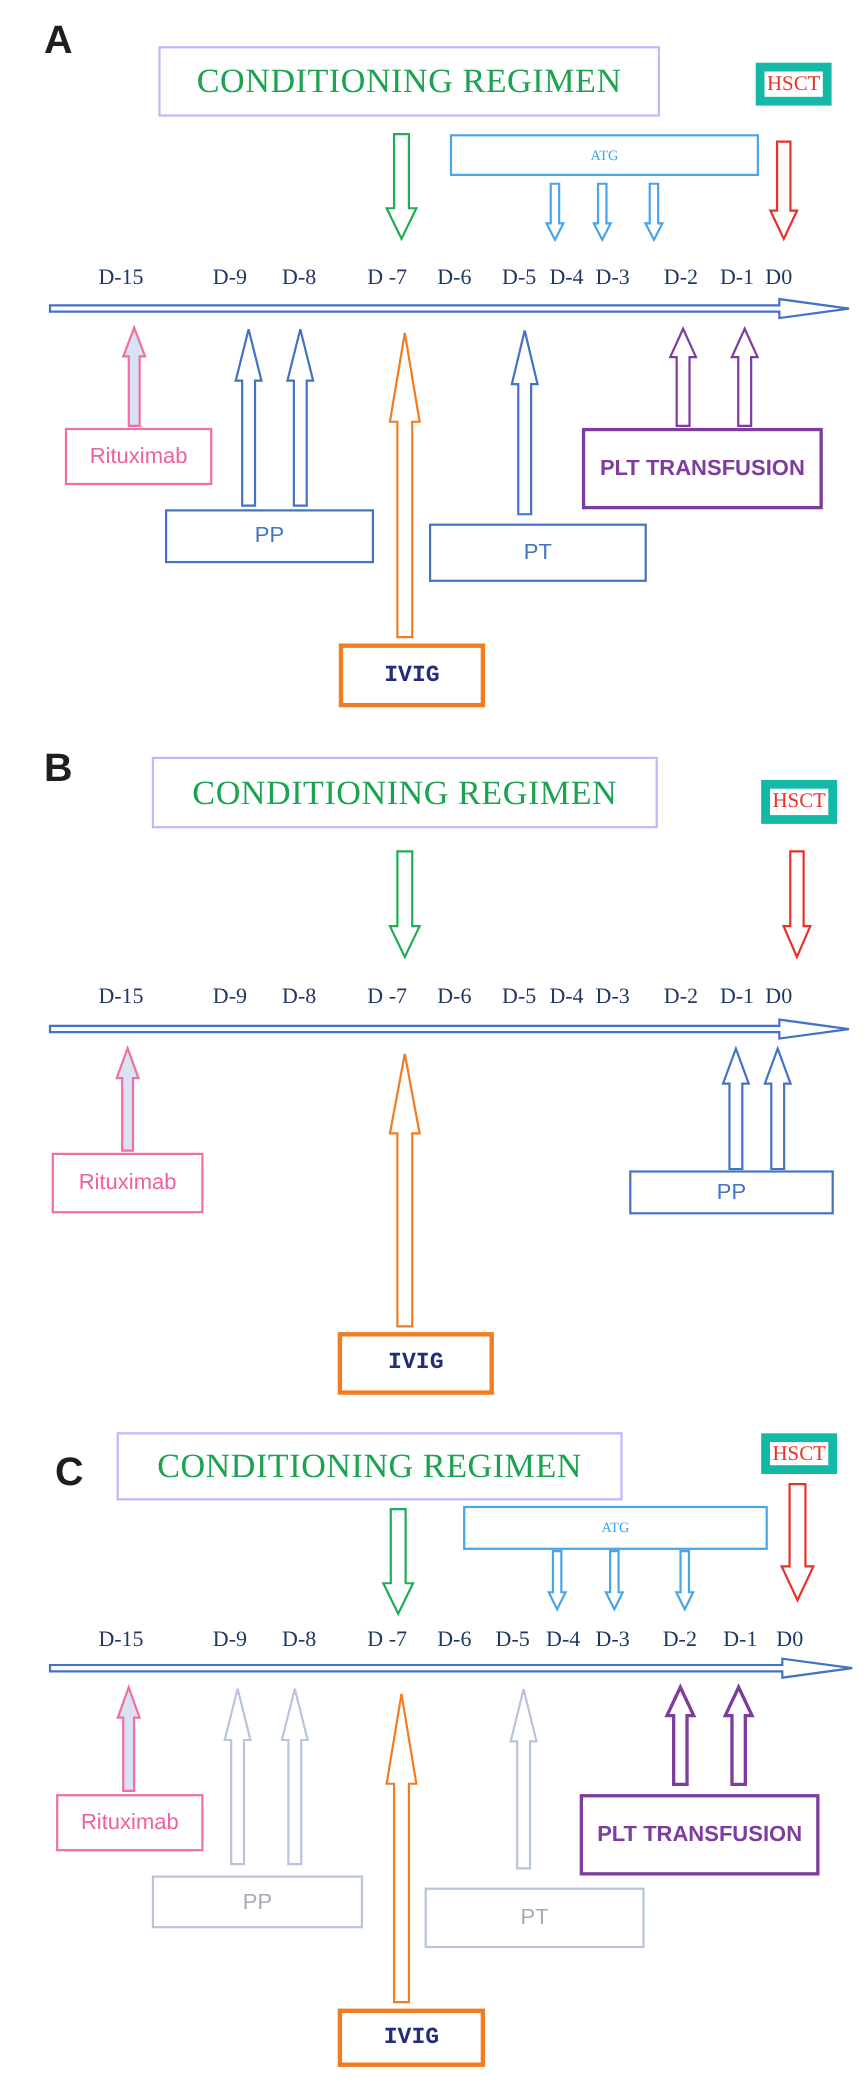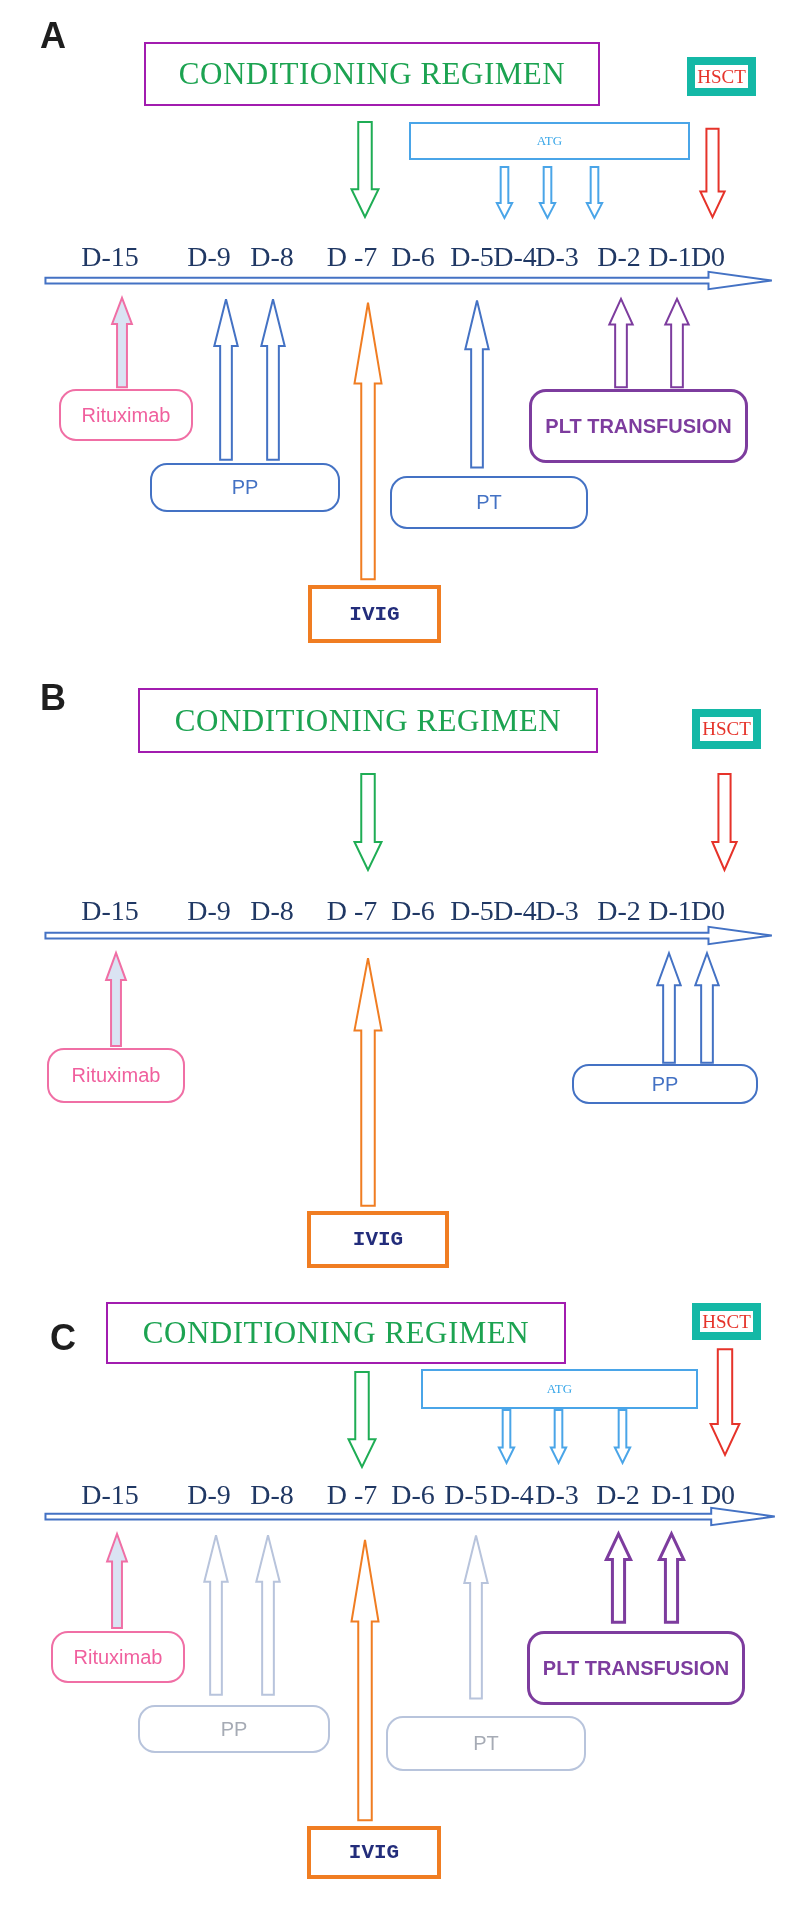--- a/index.html
+++ b/index.html
@@ -3,35 +3,35 @@
 <meta charset="utf-8">
 <style>
   html,body{margin:0;padding:0;background:#fff;}
   #fig{position:relative;width:787px;height:1906px;background:#ffffff;overflow:hidden;
        font-family:"Liberation Sans",sans-serif;}
   .panel-letter{position:absolute;font-family:"Liberation Sans",sans-serif;font-weight:800;
        font-size:36px;color:#1e1e1e;line-height:1;}
   .bx{position:absolute;box-sizing:border-box;display:flex;align-items:center;justify-content:center;
       background:#fff;white-space:nowrap;font-family:Liberation Mono, monospace;}
   .serif{font-family:"Liberation Serif",serif;}
-  .cond{border:2px solid #a21caf;color:#1ca351;font-size:31px;letter-spacing:.5px;}
+  .cond{border:2px solid #c4b5fd;color:#1ca351;font-size:31px;letter-spacing:.5px;}
   .hsct{border:8px solid #14b8a6;color:#e6332a;font-size:19px;}
   .atgb{border:2px solid #4aa5e8;color:#38a6e8;font-size:13px;}
-  .sans20{font-family:"Liberation Sans",sans-serif;font-size:20px;border-radius:17px;}
+  .sans20{font-family:"Liberation Sans",sans-serif;font-size:20px;}
   .pinkb{border:2px solid #f06fa5;color:#f0609e;}
   .blueb{border:2px solid #4472c4;color:#4472c4;}
   .purpb{border:3px solid #7d3c9e;color:#7d3c9e;font-weight:700;}
   .orangeb{border:4px solid #f07d22;color:#232d7b;font-weight:700;font-size:21px;}
   .grayb{border:2px solid #b8c4dc;color:#a6abb5;}
   .arr{position:absolute;fill:#fff;stroke:currentColor;stroke-width:2px;overflow:visible;}
   .arr.pale{fill:#dae3f3;}
   .arr.thick{stroke-width:3px;}
   .days-row{position:absolute;left:0;width:100%;height:28px;}
   .day{position:absolute;top:0;transform:translateX(-50%);font-family:"Liberation Serif",serif;
-       font-size:28px;color:#203864;white-space:nowrap;}
+       font-size:20px;color:#203864;white-space:nowrap;}
   .defs{position:absolute;width:0;height:0;}
 </style>
 </head>
 <body>
 
 <svg class="defs" aria-hidden="true">
   <defs>
     <polygon id="au" points="20,2 38,30 29,30 29,98 11,98 11,30 2,30" vector-effect="non-scaling-stroke"></polygon>
     <polygon id="ad" points="20,98 2,70 11,70 11,2 29,2 29,70 38,70" vector-effect="non-scaling-stroke"></polygon>
     <polygon id="ar" points="2,7.5 180,7.5 180,2.5 197,10 180,17.5 180,12.5 2,12.5" vector-effect="non-scaling-stroke"></polygon>

